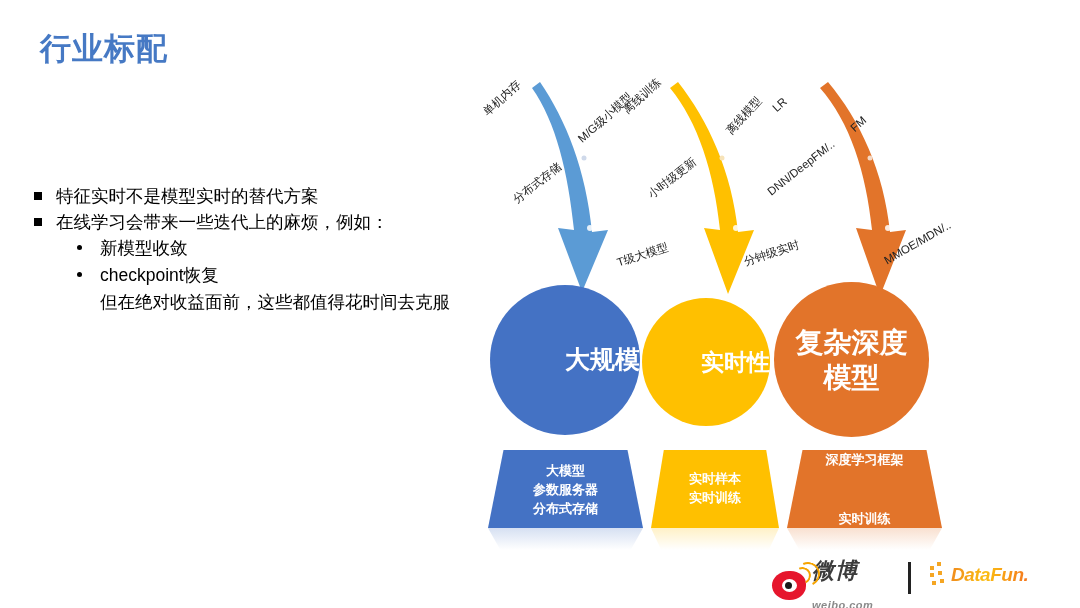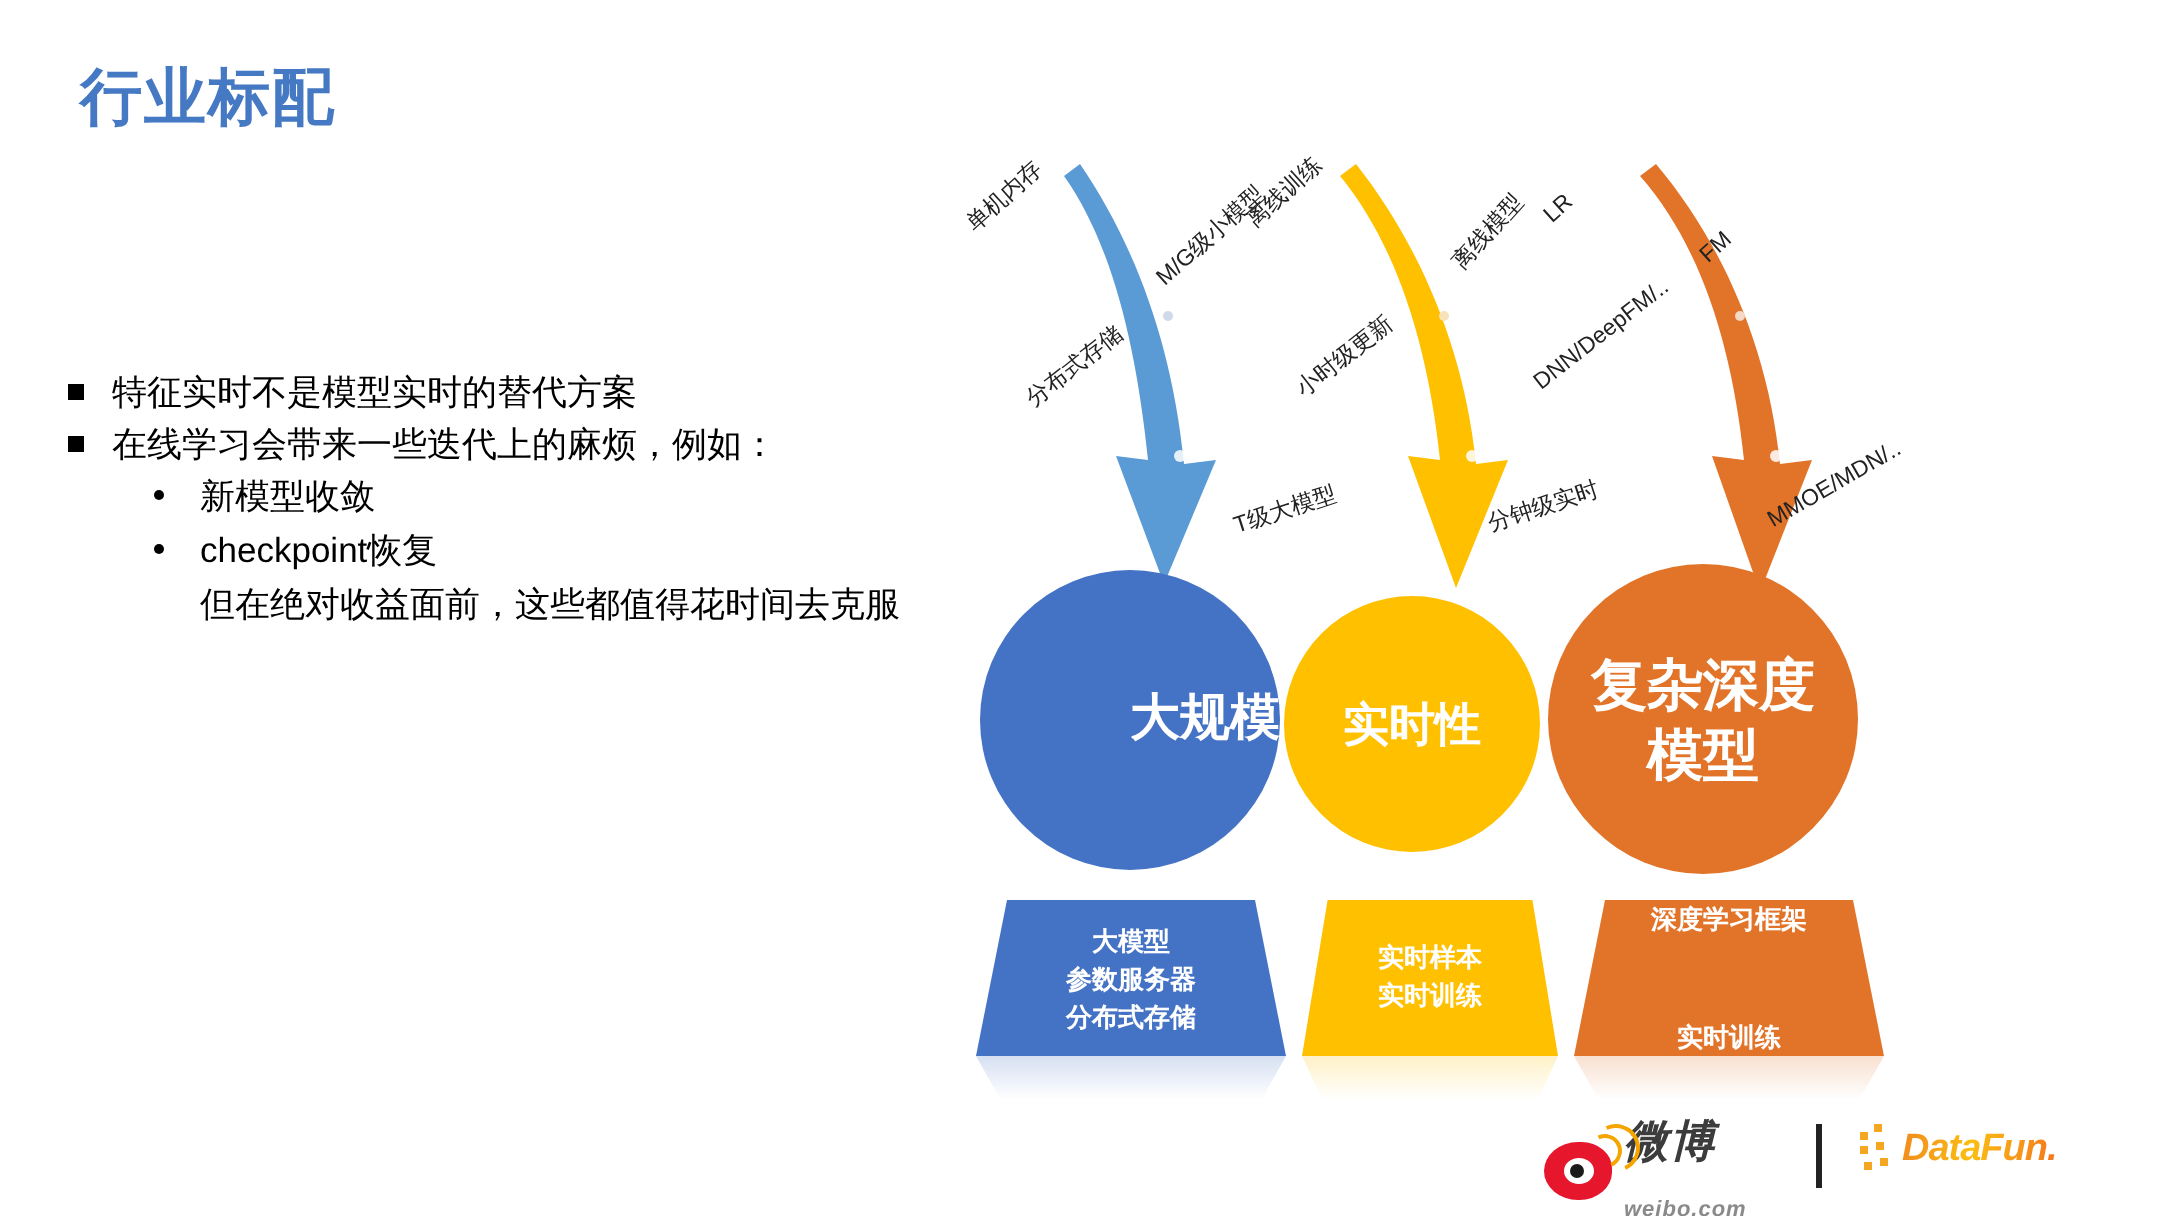--- a/index.html
+++ b/index.html
@@ -343,21 +343,21 @@
     <div class="alabel" style="left:272px; top:195px; transform:rotate(-18deg);">分钟级实时</div>
 
     <div class="alabel" style="left:300px; top:45px;  transform:rotate(-42deg);">LR</div>
     <div class="alabel" style="left:378px; top:65px;  transform:rotate(-42deg);">FM</div>
     <div class="alabel" style="left:295px; top:128px; transform:rotate(-38deg);">DNN/DeepFM/..</div>
     <div class="alabel" style="left:412px; top:196px; transform:rotate(-30deg);">MMOE/MDN/..</div>
 
     <div class="circle" id="circle-blue" style="left:20px; top:225px; width:150px; height:150px; font-size:25px;">
       <span>大规模</span>
     </div>
-    <div class="circle" id="circle-yellow" style="left:172px; top:238px; width:128px; height:128px; font-size:23px;">
+    <div class="circle" id="circle-yellow" style="left:172px; top:238px; width:128px; height:128px; font-size:23px;justify-content:flex-end;">
       <span>实时性</span>
     </div>
     <div class="circle" id="circle-orange" style="left:304px; top:222px; width:155px; height:155px; font-size:28px;">
       <span style="white-space:pre-line;">复杂深度
 模型</span>
     </div>
 
     <div class="trapwrap" style="left:18px; top:390px; width:155px;">
       <div class="trap blue" style="height:78px;">
         <div>大模型</div>

